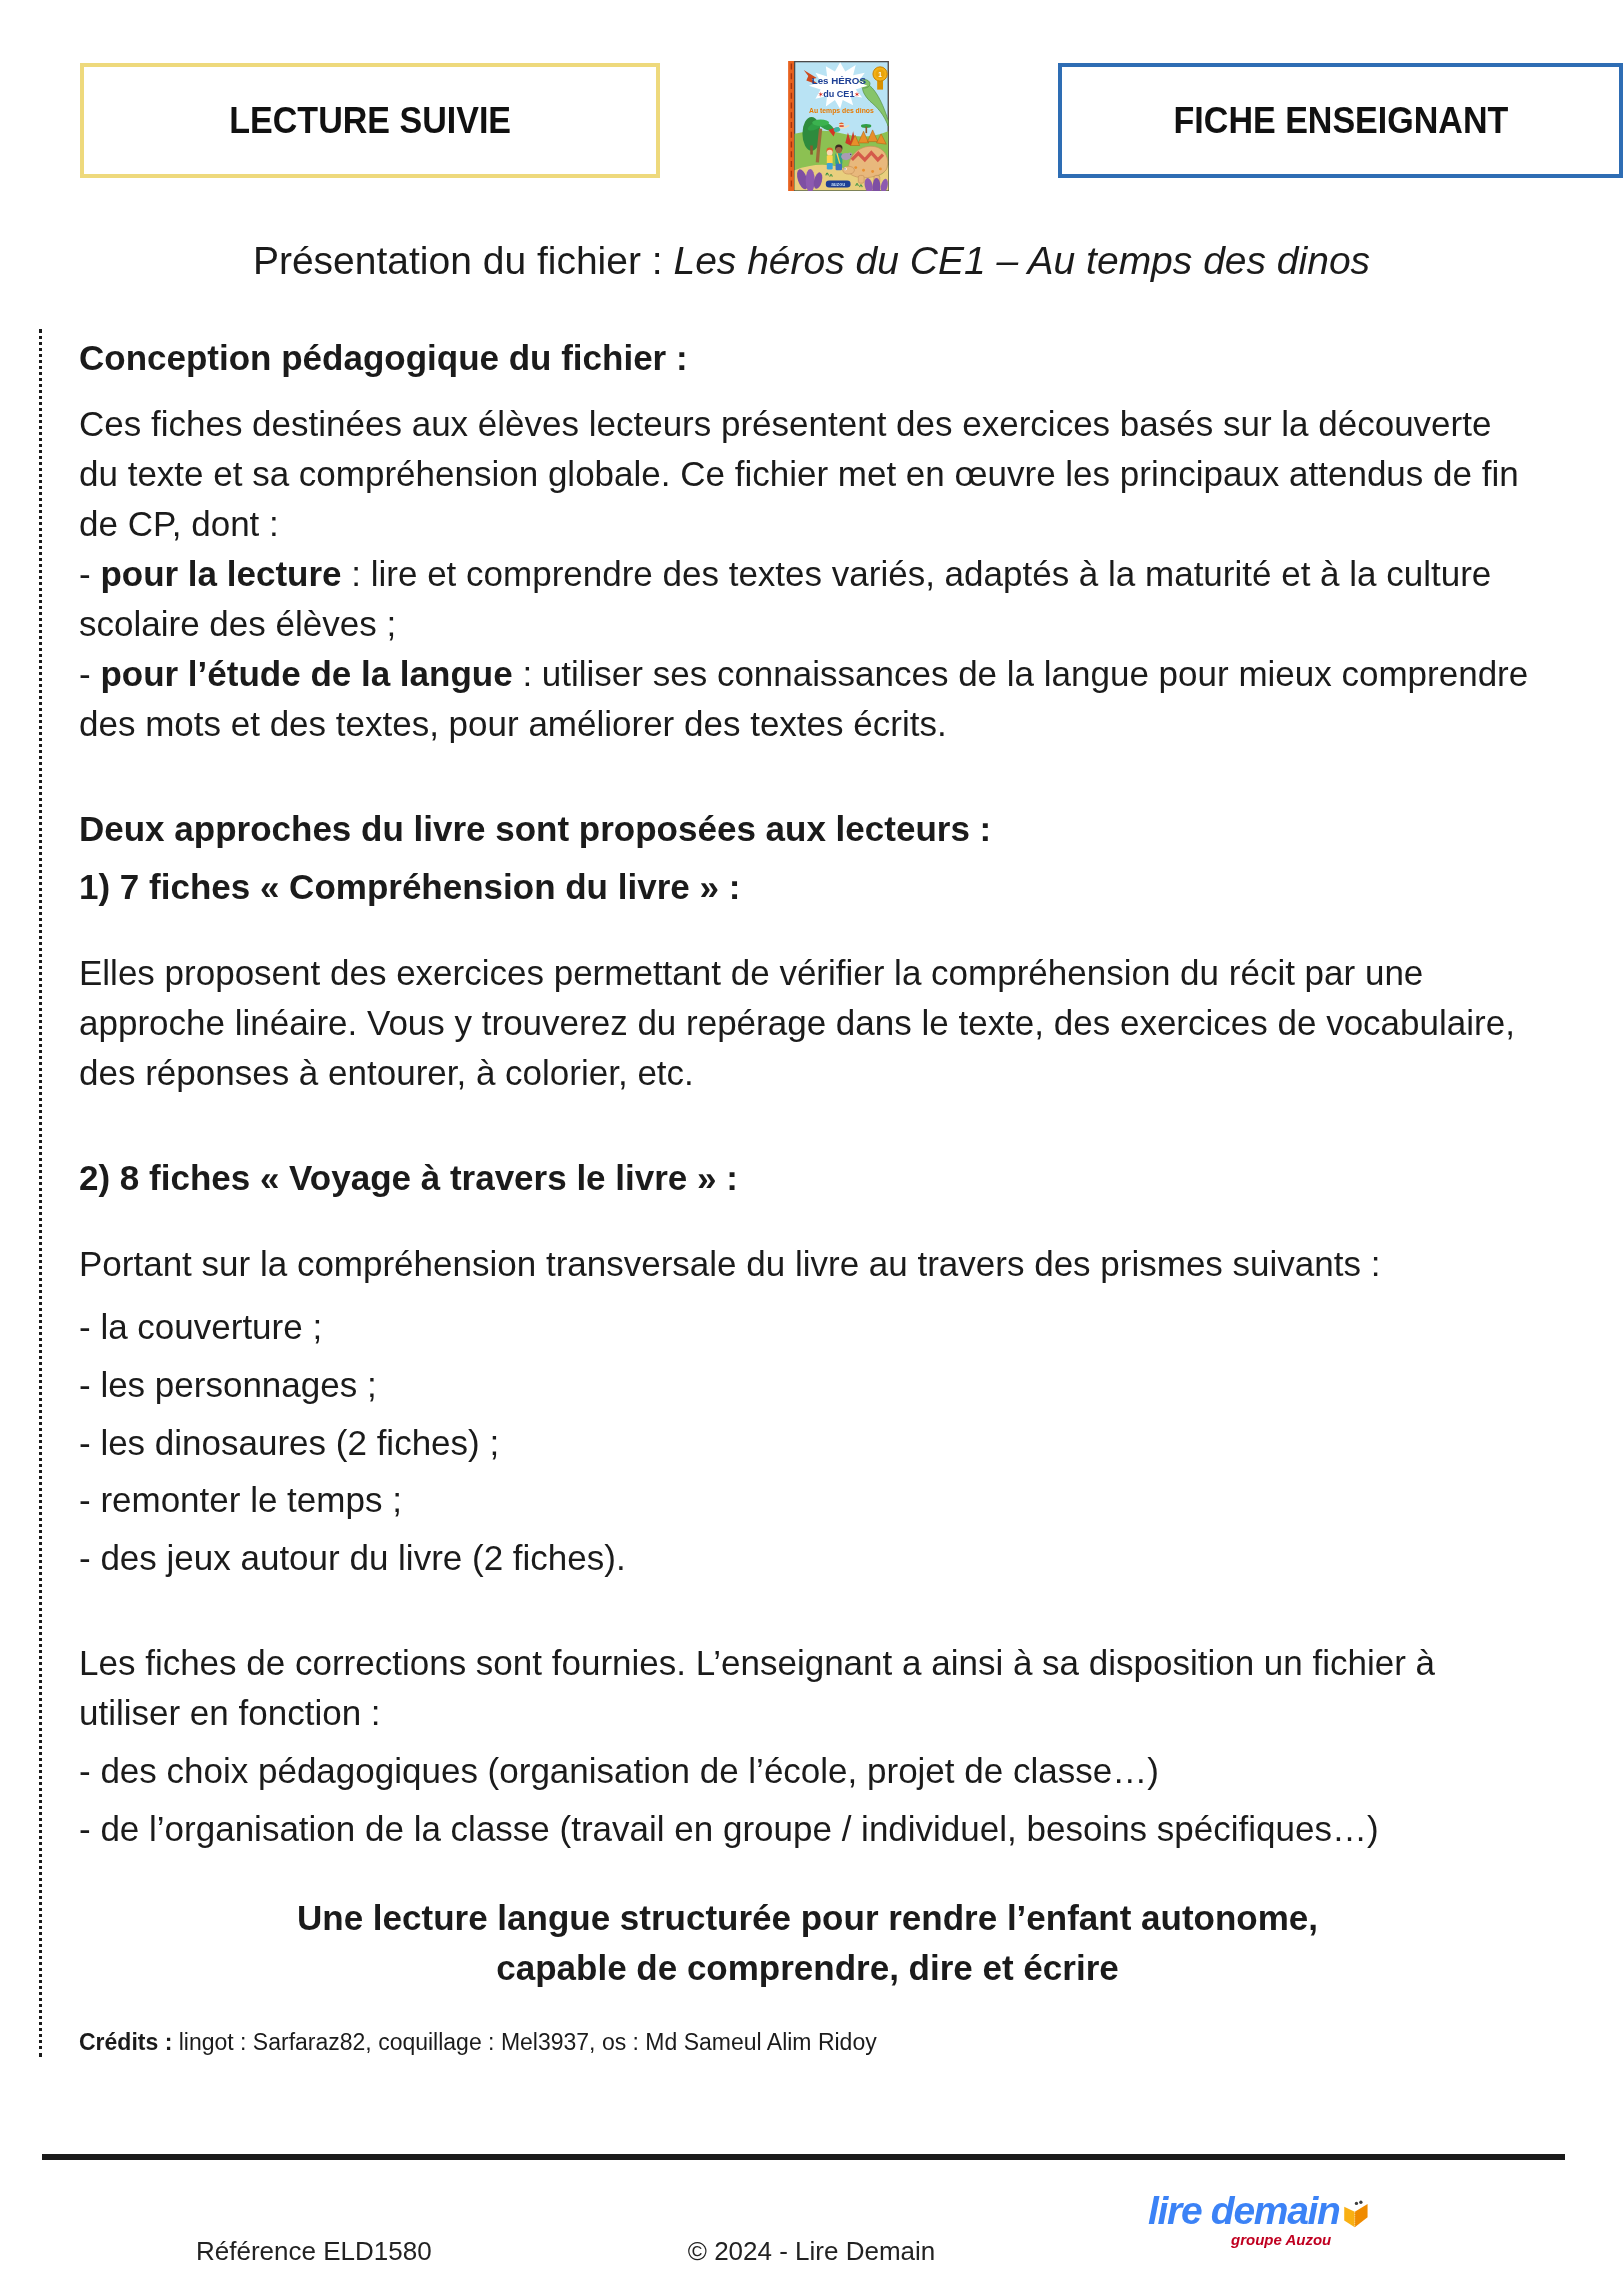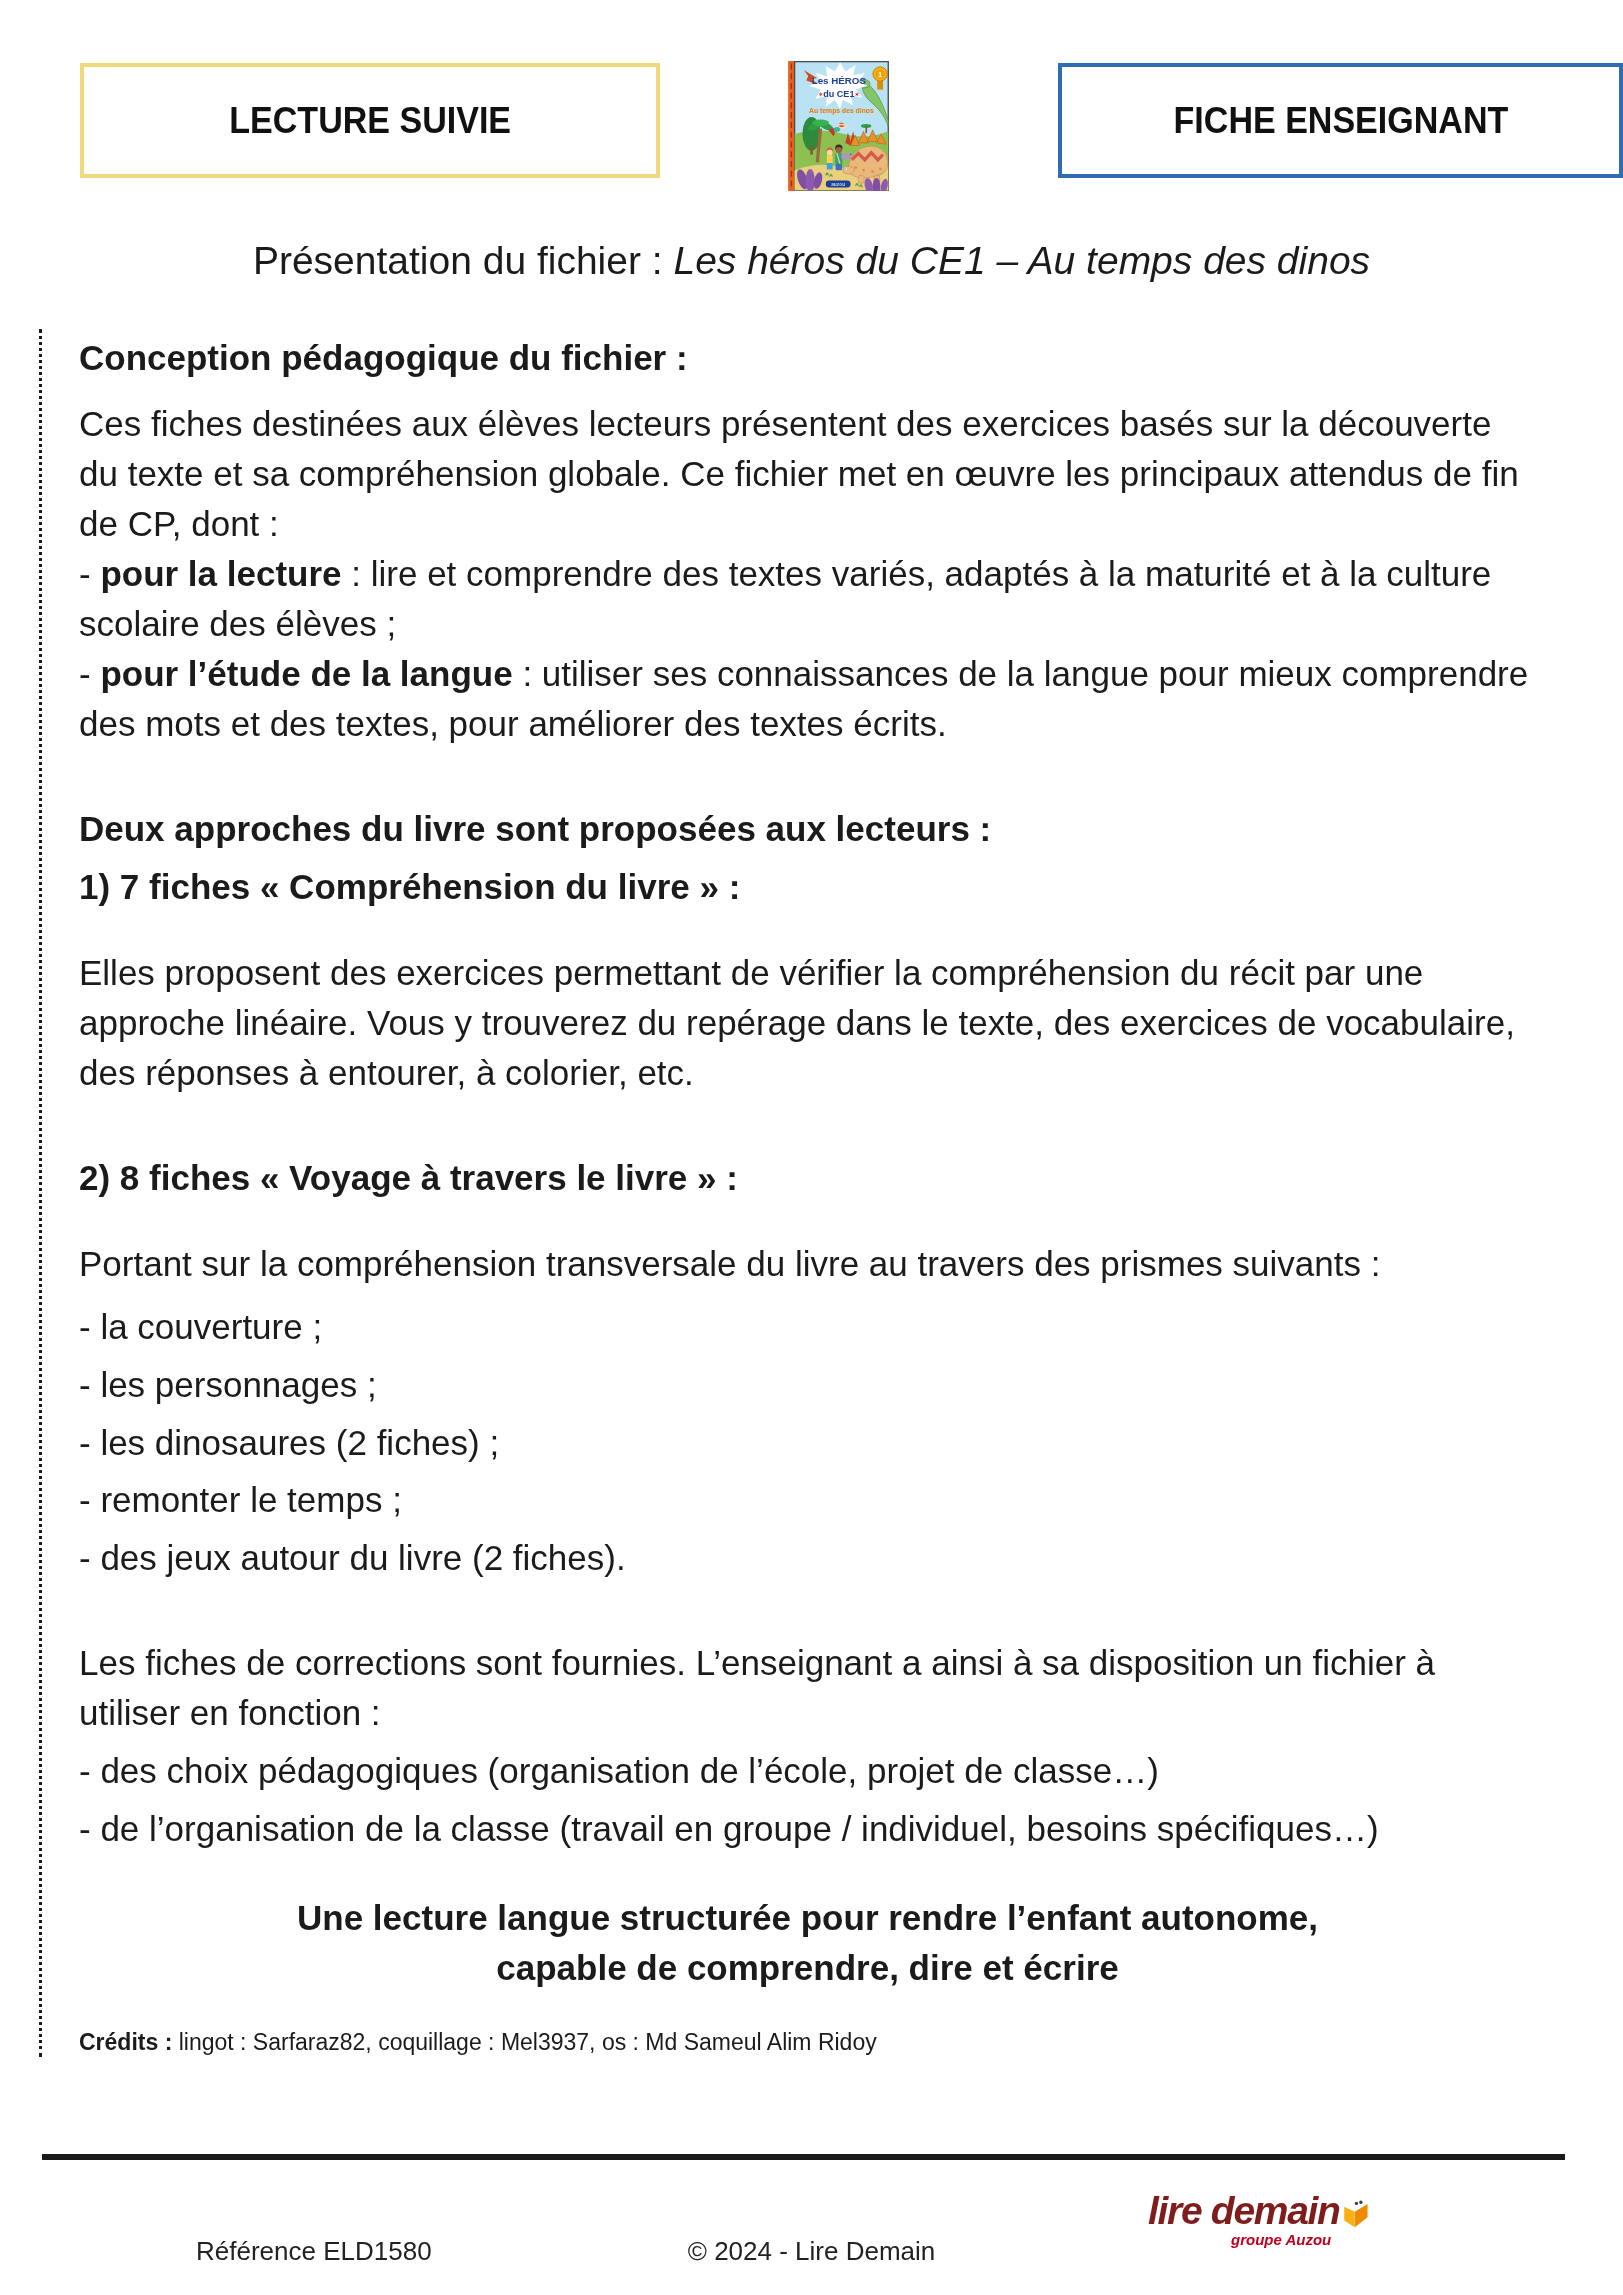--- a/index.html
+++ b/index.html
@@ -80,21 +80,21 @@
   .footer-copy {
     position:absolute; left:0; top:2236px; width:100%;
     text-align:center; font-size:26px; color:#222;
   }
   .logo {
     position:absolute; left:1148px; top:2185px; width:222px; height:98px;
   }
   .logo-row { display:flex; align-items:flex-start; }
   .logo-text {
     font-style:italic; font-weight:bold; font-size:39px;
-    color:#7f1d1d; letter-spacing:-1.3px; line-height:52px; white-space:nowrap;
+    color:#3b82f6; letter-spacing:-1.3px; line-height:52px; white-space:nowrap;
   }
   .logo-book { width:57px; height:57px; margin-left:2.6px; margin-top:1.3px; }
   .logo-sub {
     position:absolute; left:83px; top:46px;
     font-style:italic; font-weight:bold; font-size:15px; color:#c00020; white-space:nowrap;
   }
 </style>
 </head>
 <body>
 

